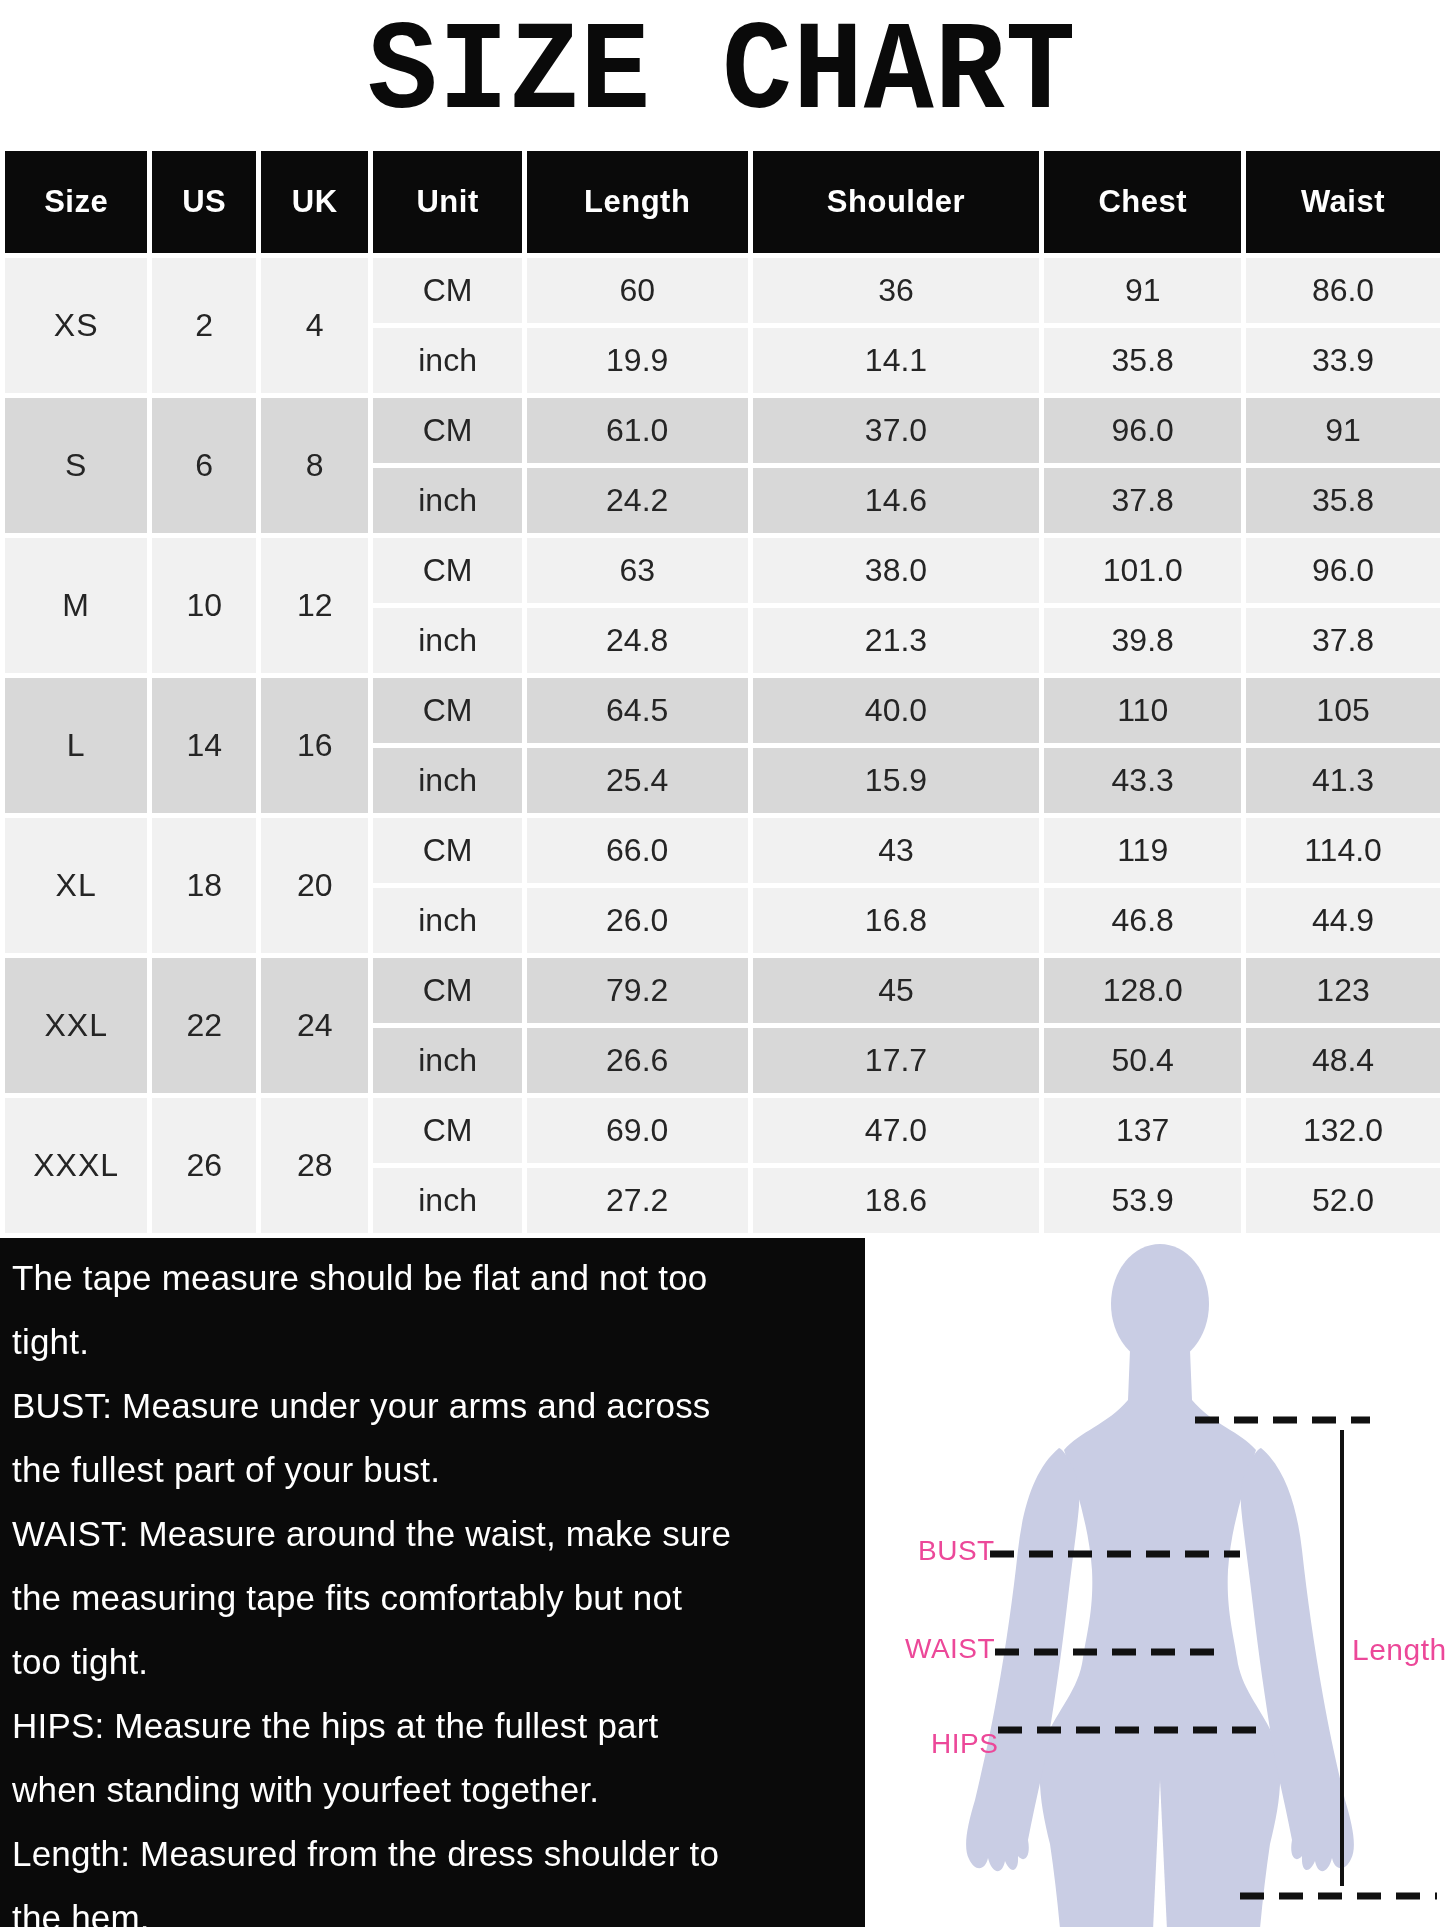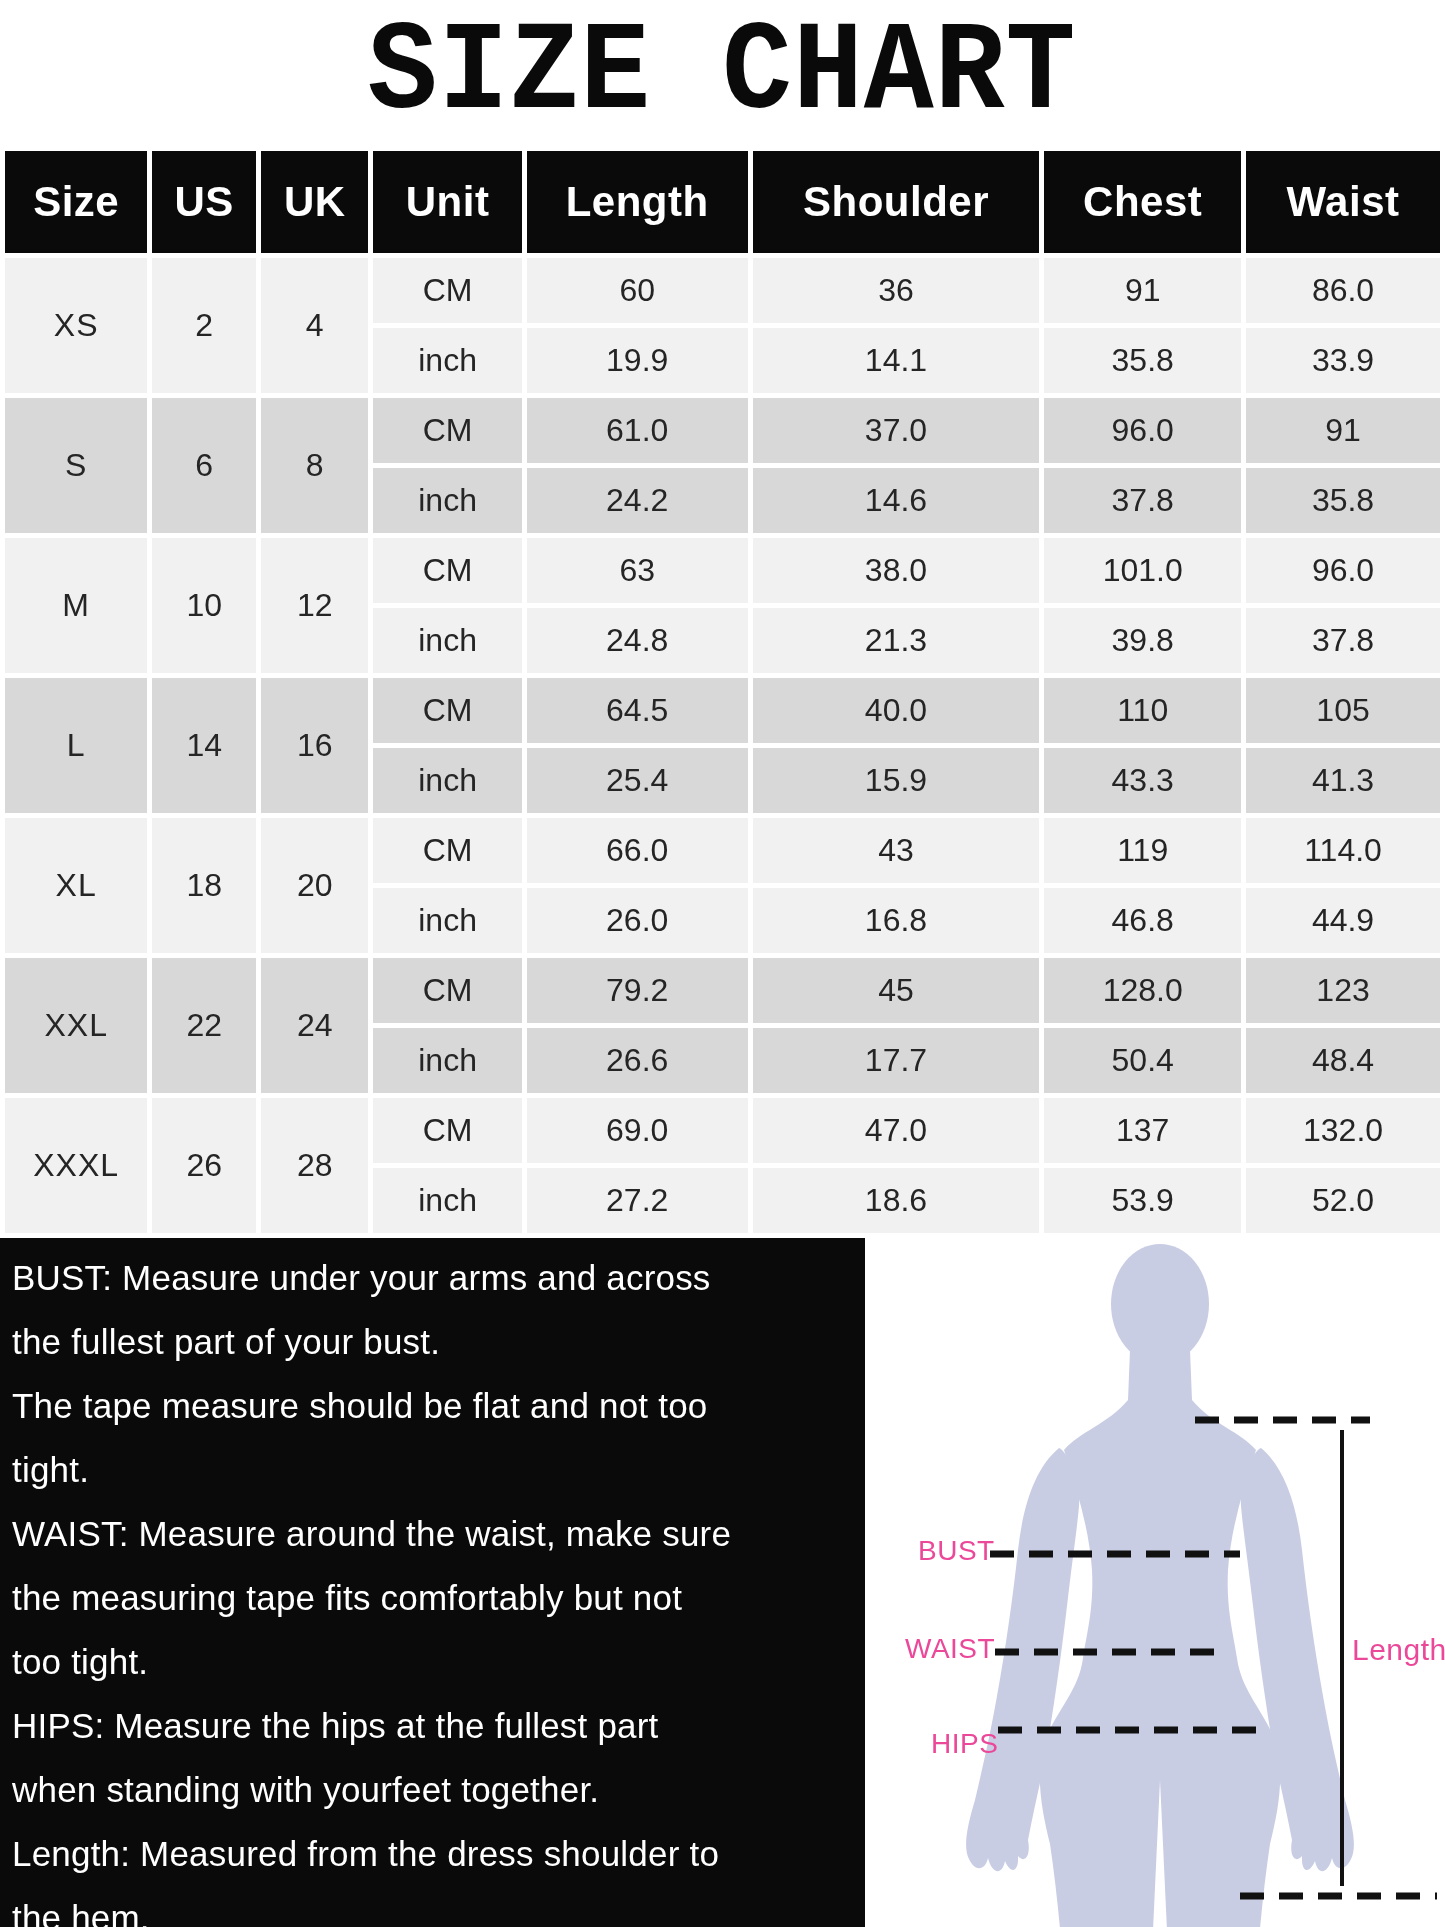--- a/index.html
+++ b/index.html
@@ -23,21 +23,21 @@
     white-space:nowrap;
   }
   
   table.size-table{
     width:1445px;table-layout:fixed;
     border-collapse:separate;border-spacing:5px;
     flex:0 0 auto;
   }
   table.size-table th{
     background:#0a0a0a;color:#ffffff;
-    font-size:42px;font-weight:bold;letter-spacing:0.5px;
+    font-size:31px;font-weight:bold;letter-spacing:0.5px;
     height:100px;text-align:center;vertical-align:middle;
   }
   table.size-table td{
     text-align:center;vertical-align:middle;
     font-size:32px;color:#252525;
     height:63px;overflow:hidden;
   }
   tr.light td{background:#f1f1f1;}
   tr.dark td{background:#d8d8d8;}
   td.size-label{font-size:34px;letter-spacing:1px;margin-left:34px;}
@@ -220,24 +220,24 @@
       <td>27.2</td>
       <td>18.6</td>
       <td>53.9</td>
       <td>52.0</td>
     </tr>
   </tbody>
 </table>
 
 <div class="bottom">
   <div class="notes">
+    <p>The tape measure should be flat and not too
+tight.</p>
     <p>BUST: Measure under your arms and across
 the fullest part of your bust.</p>
-    <p>The tape measure should be flat and not too
-tight.</p>
     <p>WAIST: Measure around the waist, make sure
 the measuring tape fits comfortably but not
 too tight.</p>
     <p>HIPS: Measure the hips at the fullest part
 when standing with yourfeet together.</p>
     <p>Length: Measured from the dress shoulder to
 the hem.</p>
   </div>
   <div class="figure-panel">
     <svg viewBox="0 0 580 714" aria-hidden="true">

